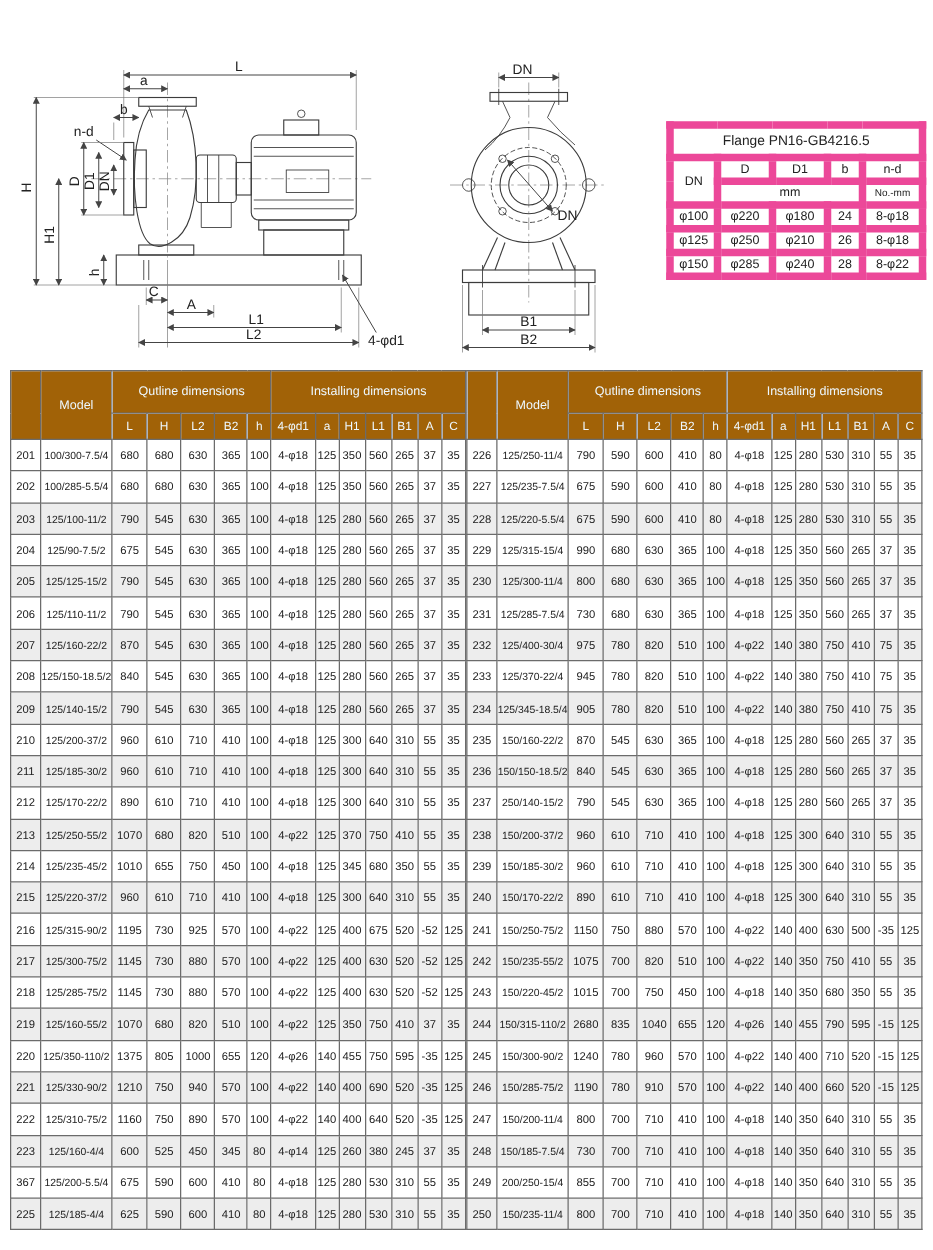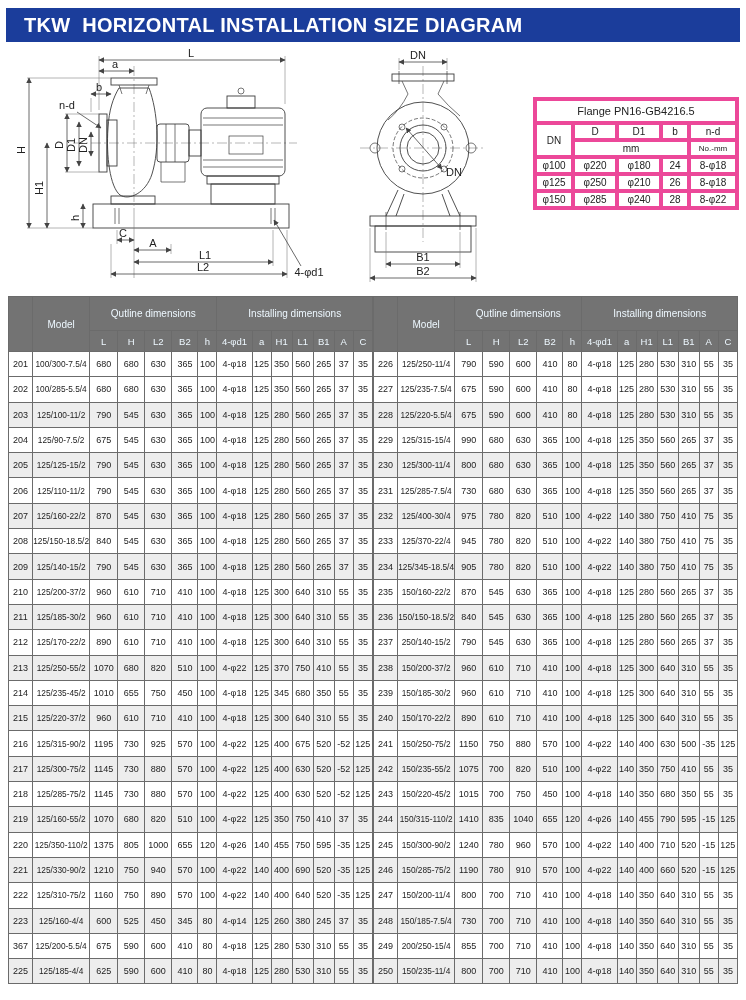--- a/index.html
+++ b/index.html
@@ -13,42 +13,41 @@
   svg text{font-family:"Liberation Sans",sans-serif;font-size:11px;fill:#222;}
   .geo{fill:none;stroke:#3c3c3c;stroke-width:0.9;}
   .geo2{fill:none;stroke:#3c3c3c;stroke-width:0.7;}
   .dim{stroke:#444;stroke-width:0.8;fill:none;}
   .ext{stroke:#777;stroke-width:0.55;}
   .cl{stroke:#888;stroke-width:0.6;stroke-dasharray:10 3 2 3;fill:none;}
   .dash{fill:none;stroke:#3c3c3c;stroke-width:0.7;stroke-dasharray:4 2;}
   
   .flange-table{position:absolute;left:533px;top:97px;border-collapse:collapse;
                 font-size:10px;color:#222;table-layout:fixed;}
-  .flange-table th,.flange-table td{border:4px solid #ec4899;text-align:center;padding:1px 2px;
+  .flange-table th,.flange-table td{border:6px solid #ec4899;text-align:center;padding:1px 2px;
                 font-weight:normal;white-space:nowrap;}
   .flange-table .ft-title{font-size:11px;height:18px;}
   .flange-table .small{font-size:8px;margin-top:33px;}
   
   .main-table{position:absolute;left:8px;top:296px;width:730px;display:flex;}
   .dim-table{border-collapse:collapse;table-layout:fixed;width:365px;font-size:9px;color:#222;}
   .dim-table th,.dim-table td{border:1px solid #6b6b6b;text-align:center;padding:0;
                 overflow:hidden;white-space:nowrap;}
-  .dim-table thead th{background:#737373;color:#eef8ff;font-weight:normal;}
+  .dim-table thead th{background:#a16207;color:#eef8ff;font-weight:normal;}
   .dim-table thead tr:first-child th{height:33px;font-size:10px;}
   .dim-table thead tr:nth-child(2) th{height:20px;font-size:9.5px;}
   .dim-table tbody td{height:24.3px;background:#fff;}
   .dim-table tbody tr:nth-child(odd):not(:first-child) td{background:#ededed;}
   .dim-table td:nth-child(2){font-size:8.3px;}
 </style>
 </head>
 <body>
 
 <div class="page">
 
-  <div class="title-bar">TKW  HORIZONTAL INSTALLATION SIZE DIAGRAM</div>
 
   <svg style="position:absolute;left:15px;top:48px;" width="330" height="242" viewBox="0 0 330 242">
     <defs>
       <marker id="arr" viewBox="0 0 10 10" refX="9" refY="5" markerWidth="7" markerHeight="7" orient="auto-start-reverse">
         <path d="M0,0 L10,5 L0,10 z" fill="#444"></path>
       </marker>
     </defs>
 
     <line class="cl" x1="58" y1="95" x2="282" y2="95"></line>
     <line class="cl" x1="119" y1="18" x2="119" y2="158"></line>
@@ -1004,21 +1003,21 @@
             <td>140</td>
             <td>350</td>
             <td>680</td>
             <td>350</td>
             <td>55</td>
             <td>35</td>
           </tr>
           <tr>
             <td>244</td>
             <td>150/315-110/2</td>
-            <td>1410</td>
+            <td>2680</td>
             <td>835</td>
             <td>1040</td>
             <td>655</td>
             <td>120</td>
             <td>4-φ26</td>
             <td>140</td>
             <td>455</td>
             <td>790</td>
             <td>595</td>
             <td>-15</td>

